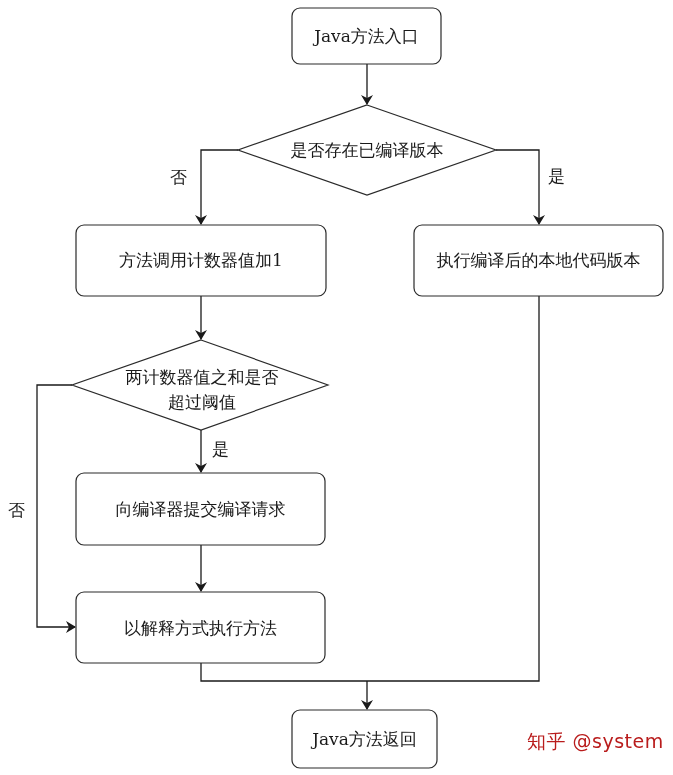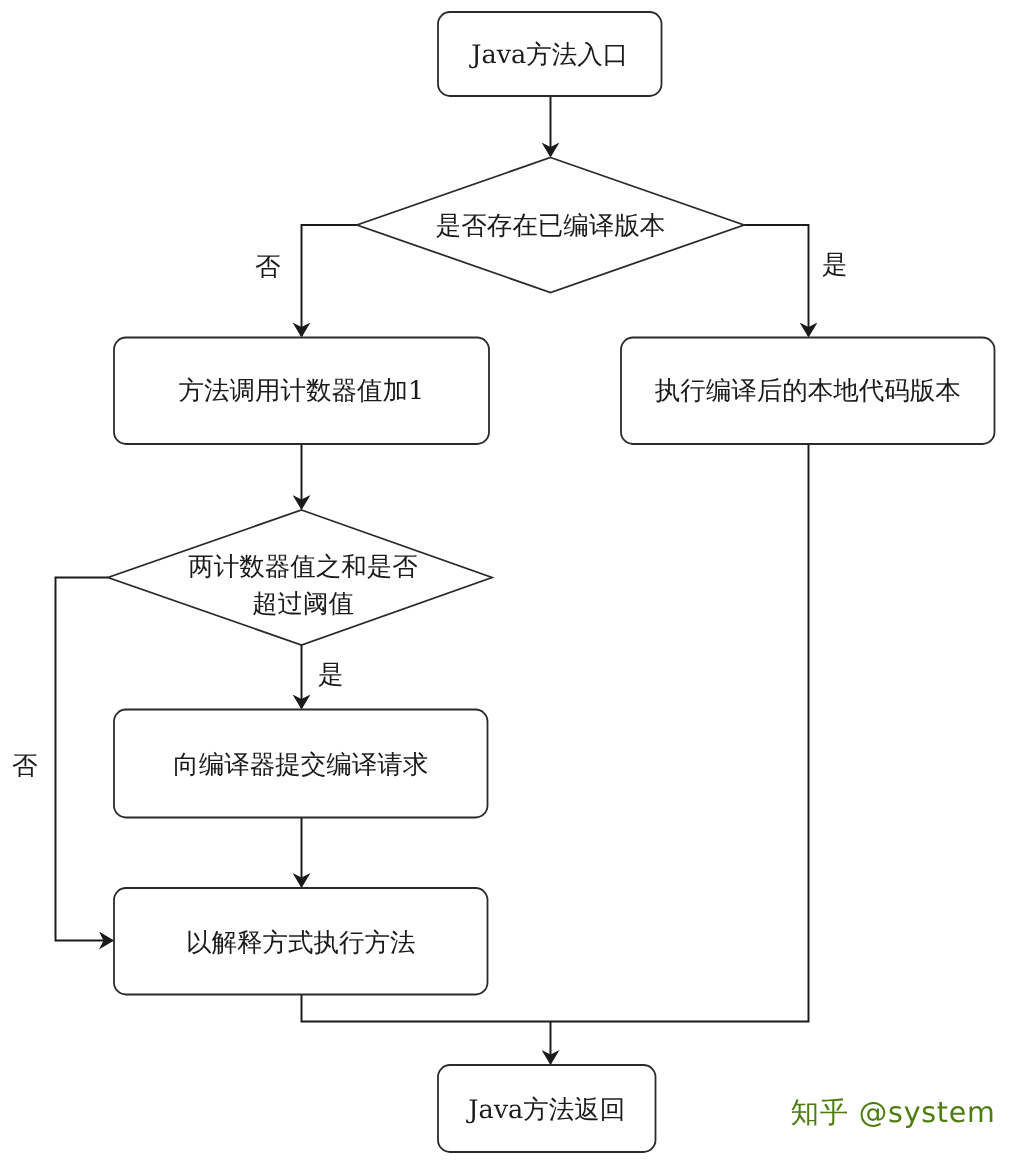--- a/index.html
+++ b/index.html
@@ -4,21 +4,21 @@
   <style>
     html, body { margin: 0; padding: 0; background: #ffffff; }
     body { width: 673px; height: 775px; position: relative; overflow: hidden;
            font-family: "DejaVu Serif", "Liberation Serif", serif; color: #1a1a1a; }
     svg.flow { position: absolute; left: 0; top: 0; }
     .node-text { font-family: "DejaVu Serif", "Liberation Serif", serif; font-size: 17px; fill: #1a1a1a; }
     .edge-text { font-family: "DejaVu Serif", "Liberation Serif", serif; font-size: 17px; fill: #1a1a1a; }
     .box { fill: #ffffff; stroke: #2a2a2a; stroke-width: 1.2; }
     .edge { fill: none; stroke: #1a1a1a; stroke-width: 1.3; }
     .watermark { position: absolute; left: 527px; top: 729px; font-family: "DejaVu Sans", "Liberation Sans", sans-serif;
-                 font-size: 19px; color: #4d7c0f; letter-spacing: 0.5px; }
+                 font-size: 19px; color: #b91c1c; letter-spacing: 0.5px; }
   </style>
 </head>
 <body>
 
 <svg class="flow" width="673" height="775" viewBox="0 0 673 775">
   <defs>
     <marker id="arrow" markerWidth="10" markerHeight="12" refX="9" refY="6" orient="auto" markerUnits="userSpaceOnUse">
       <path d="M0,0 L10,6 L0,12 L3,6 Z" fill="#1a1a1a"></path>
     </marker>
   </defs>

